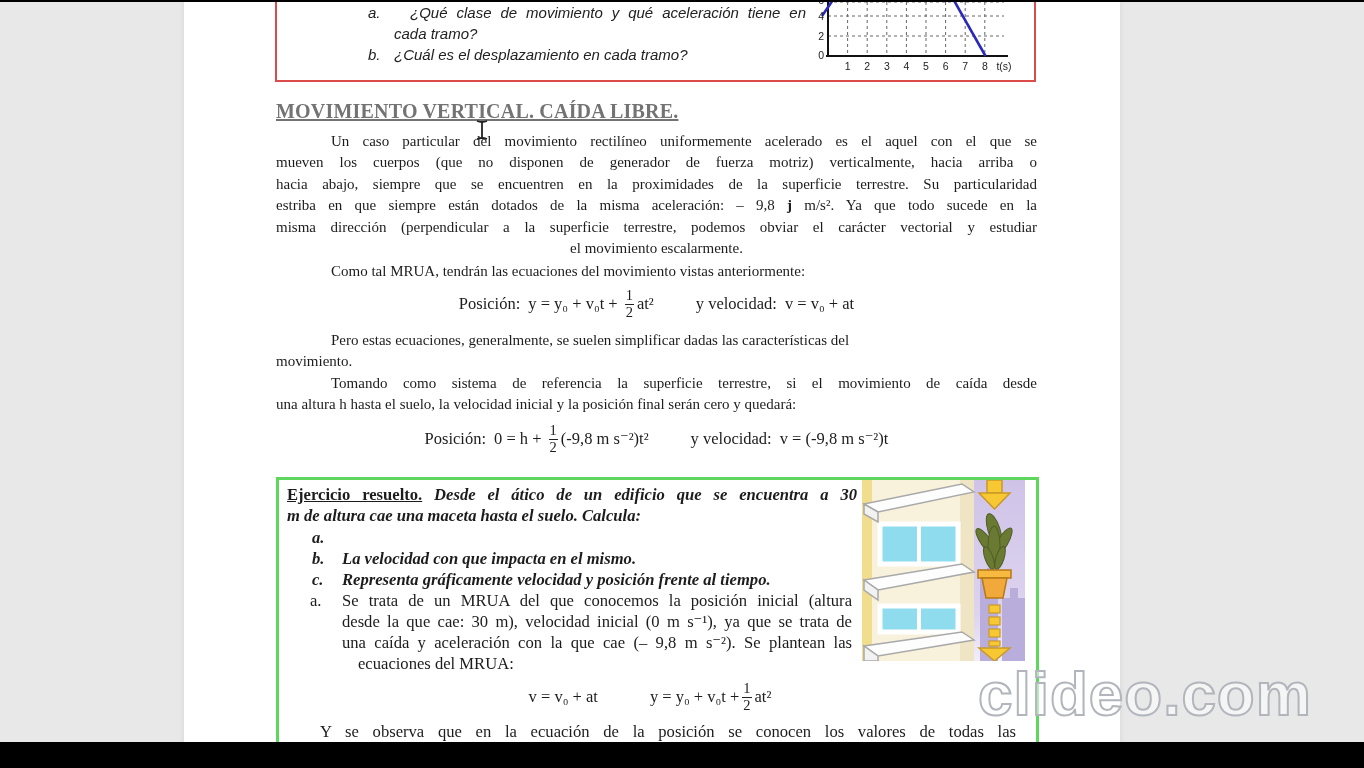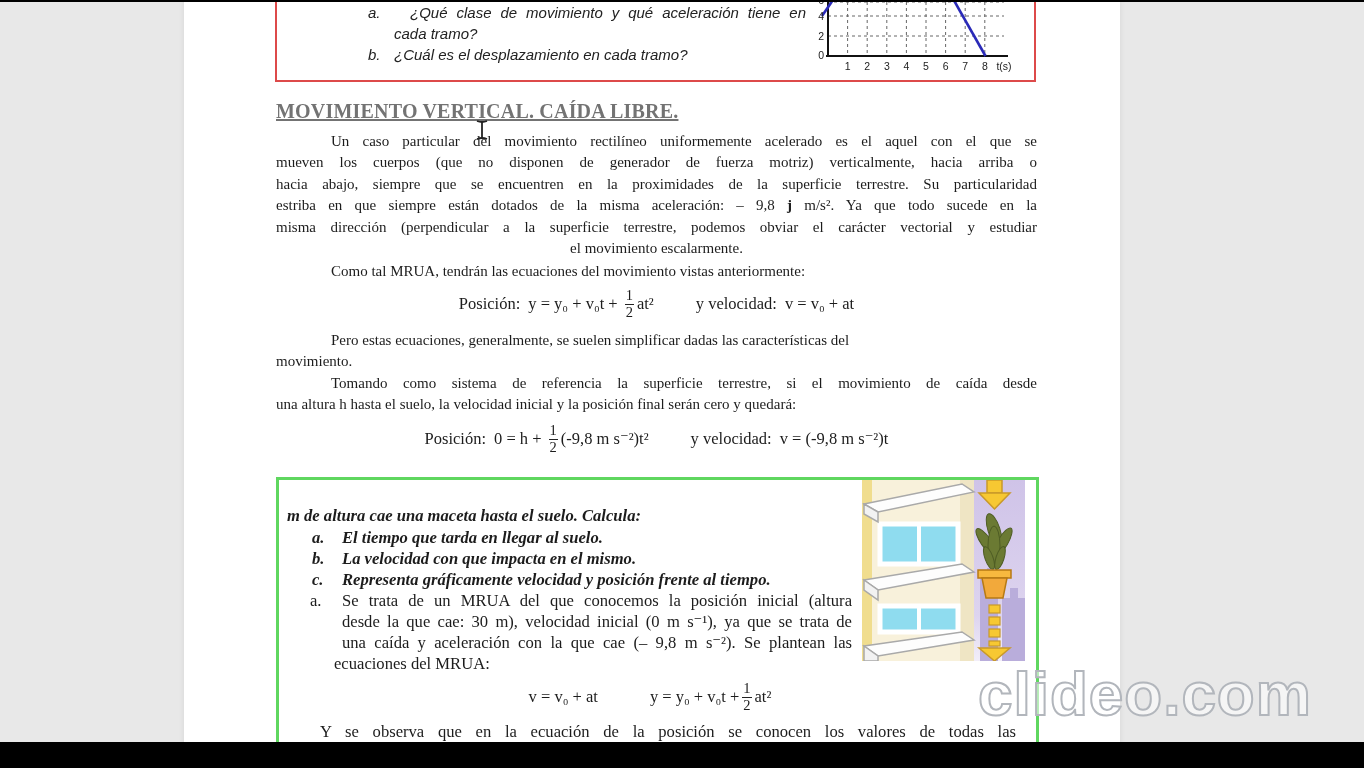--- a/index.html
+++ b/index.html
@@ -145,34 +145,37 @@
         <span class="den">2</span>
       </span>
     <span class="eqpart" style="margin-left:0;">(-9,8 m s⁻²)t²</span>
     <span class="eqgap"></span>
     <span class="eqpart">y  velocidad:</span>
     <span class="eqpart">v = (-9,8 m s⁻²)t</span>
   </div>
 
   <div id="greenbox" class="abs"></div>
 
+  <div class="abs exline jl" style="left:287px;top:484px;width:570px;">
+    <span class="exu">Ejercicio resuelto.</span>
+    <span class="bi">Desde el ático de un edificio que se encuentra a 30</span>
+  </div>
   <div class="abs exline bi" style="left:287px;top:505px;">m de altura cae una maceta hasta el suelo. Calcula:</div>
 
   <div class="abs exline bi" style="left:312px;top:527px;">a.</div>
-  <div class="abs exline bi" style="left:342px;top:527px;">El tiempo que tarda en llegar al suelo.</div>
   <div class="abs exline bi" style="left:312px;top:548px;">b.</div>
   <div class="abs exline bi" style="left:342px;top:548px;">La velocidad con que impacta en el mismo.</div>
   <div class="abs exline bi" style="left:312px;top:569px;">c.</div>
   <div class="abs exline bi" style="left:342px;top:569px;">Representa gráficamente velocidad y posición frente al tiempo.</div>
 
   <div class="abs exline" style="left:310px;top:590px;">a.</div>
   <div class="abs exline jl" style="left:342px;top:590px;width:510px;">Se trata de un MRUA del que conocemos la posición inicial (altura</div>
   <div class="abs exline jl" style="left:342px;top:611px;width:510px;">desde la que cae: 30 m), velocidad inicial (0 m s⁻¹), ya que se trata de</div>
   <div class="abs exline jl" style="left:342px;top:632px;width:510px;">una caída y aceleración con la que cae (– 9,8 m s⁻²). Se plantean las</div>
-  <div class="abs exline" style="left:334px;top:653px;">ecuaciones del MRUA:</div>
+  <div class="abs exline" style="left:358px;top:653px;">ecuaciones del MRUA:</div>
 
   <div class="abs eqrow" style="left:450px;top:676px;width:400px;height:42px;gap:52px;">
     <span>v = v₀ + at</span>
     <span style="display:inline-flex;align-items:center;">
       <span>y = y₀ + v₀t +</span>
       <span class="frac">
           <span class="num">1</span>
           <span class="den">2</span>
         </span>
       <span>at²</span>

